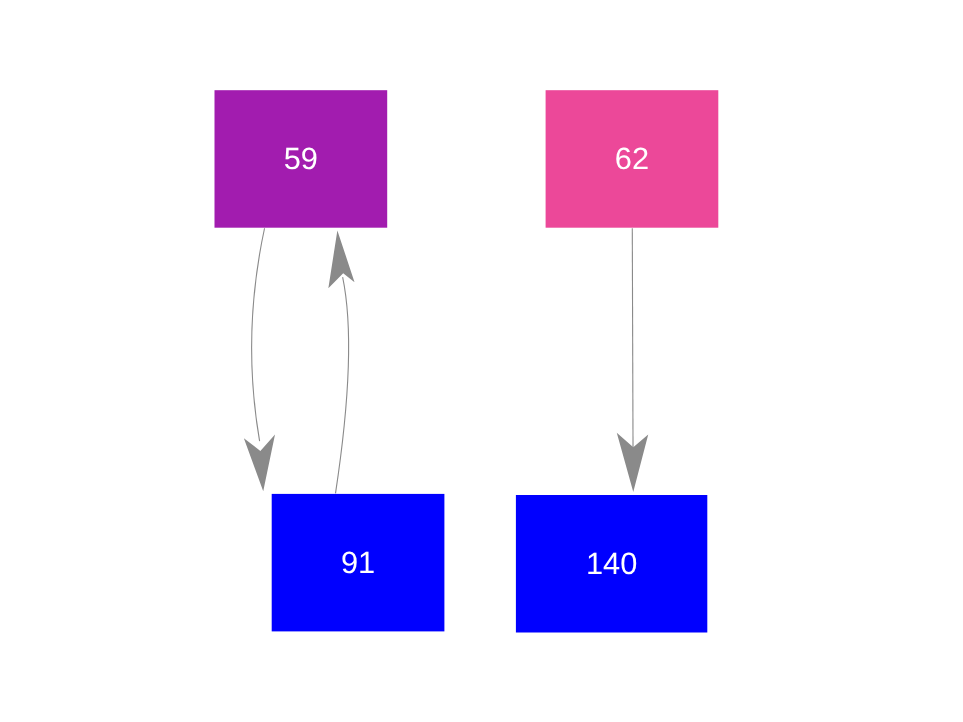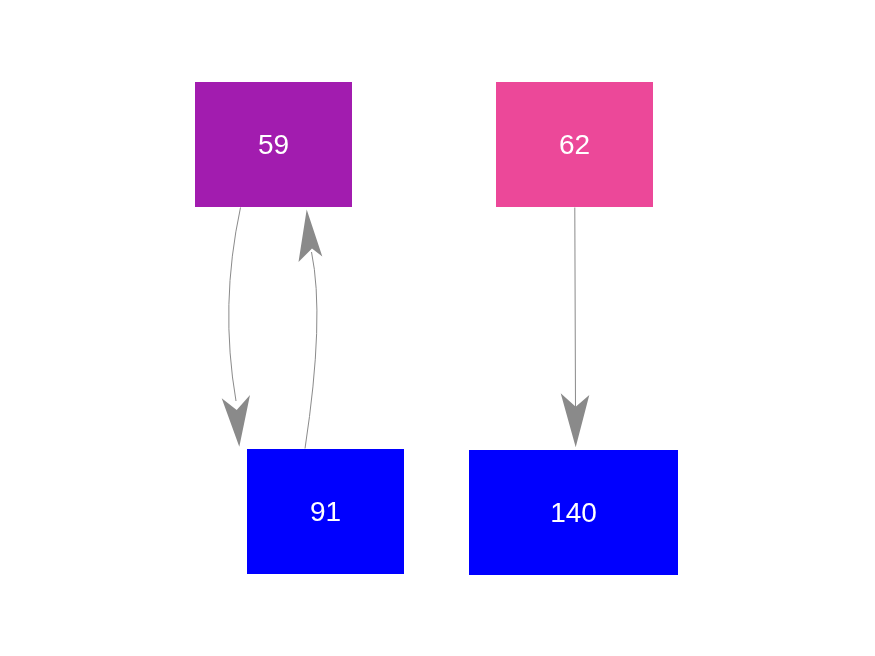--- a/index.html
+++ b/index.html
@@ -37,21 +37,21 @@
     display: flex;
     align-items: center;
     justify-content: center;
     font-size: 28px;
     line-height: 1;
     user-select: none;
   }
   .node-pos-0 { left: 195px; top: 82px;  width: 157px; height: 125px; }
   .node-pos-1 { left: 496px; top: 82px;  width: 157px; height: 125px; }
   .node-pos-2 { left: 202px; top: 449px; width: 157px; height: 125px; margin-left: 45px; }
-  .node-pos-3 { left: 469px; top: 450px; width: 209px; height: 125px; }
+  .node-pos-3 { left: 469px; top: 450px; width: 174px; height: 125px; }
 </style>
 </head>
 <body>
 
 <div class="canvas">
 
   <svg class="edges" viewBox="0 0 875 656" aria-hidden="true">
 
     <g>
       <path class="edge-line" d="M 240.5,207.5 Q 219.5,305 236,401" stroke="#8a8a8a"></path>

